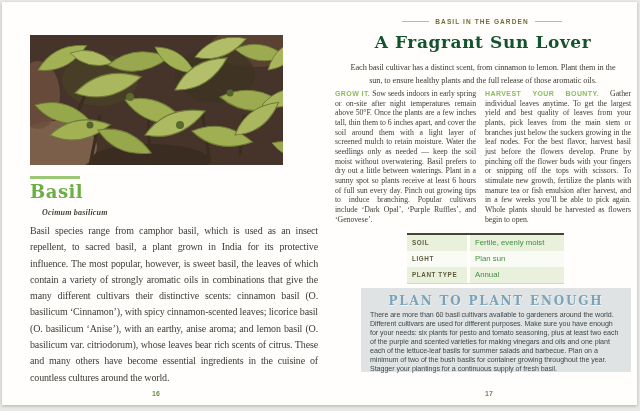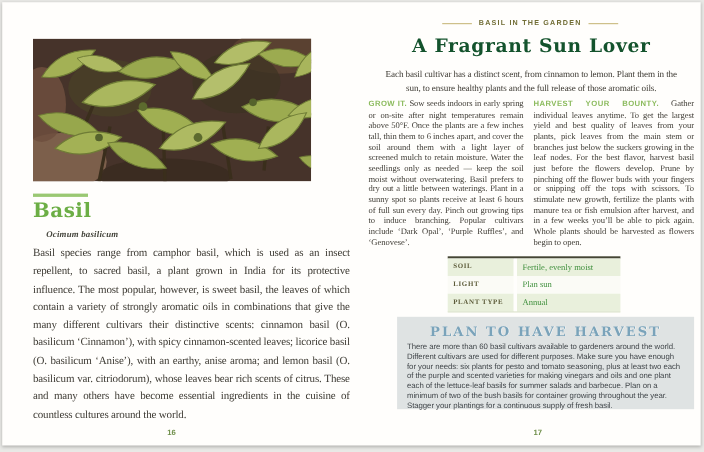--- a/index.html
+++ b/index.html
@@ -65,21 +65,21 @@
   .col.c1 { width:141px; }
   .col.c2 { width:146px; }
   .col-label {
     font-family:"Liberation Sans", sans-serif; font-weight:bold;
     font-size:7px; letter-spacing:.4px; color:#8cbb5e;
   }
   
   .info-table {
     position:absolute; left:405px; top:231px; width:157px;
     border-top:2px solid #454534; border-bottom:1px solid #d3dbbf;
-    font-family:Liberation Serif, serif;
+    font-family:Liberation Sans, sans-serif;
   }
   .info-row { display:flex; height:16px; line-height:16px; }
   .info-row .lbl {
     width:60px; padding-left:5px; font-weight:bold; font-size:6.3px;
     letter-spacing:.6px; color:#5c5b39;
   }
   .info-row .gap { width:3px; background:#fffefc; }
   .info-row .val { flex:1; padding-left:5px; font-size:7.8px; color:#3f8f3c; }
   .info-row.tint .lbl, .info-row.tint .val { background:#e9f0dc; }
   .info-row.plain .lbl, .info-row.plain .val { background:#fbfbf6; }
@@ -181,20 +181,20 @@
         <div class="val">Plan sun</div>
       </div>
       <div class="info-row tint">
         <div class="lbl">PLANT TYPE</div>
         <div class="gap"></div>
         <div class="val">Annual</div>
       </div>
     </div>
 
     <div class="callout">
-      <div class="callout-title">PLAN TO HAVE HARVEST</div>
+      <div class="callout-title">PLAN TO PLANT ENOUGH</div>
       <div class="callout-text">There are more than 60 basil cultivars available to gardeners around the world. Different cultivars are used for different purposes. Make sure you have enough for your needs: six plants for pesto and tomato seasoning, plus at least two each of the purple and scented varieties for making vinegars and oils and one plant each of the lettuce-leaf basils for summer salads and barbecue. Plan on a minimum of two of the bush basils for container growing throughout the year. Stagger your plantings for a continuous supply of fresh basil.</div>
     </div>
 
     <div class="page-num right">17</div>
 
   </div>
 </div>
 
 </body></html>

